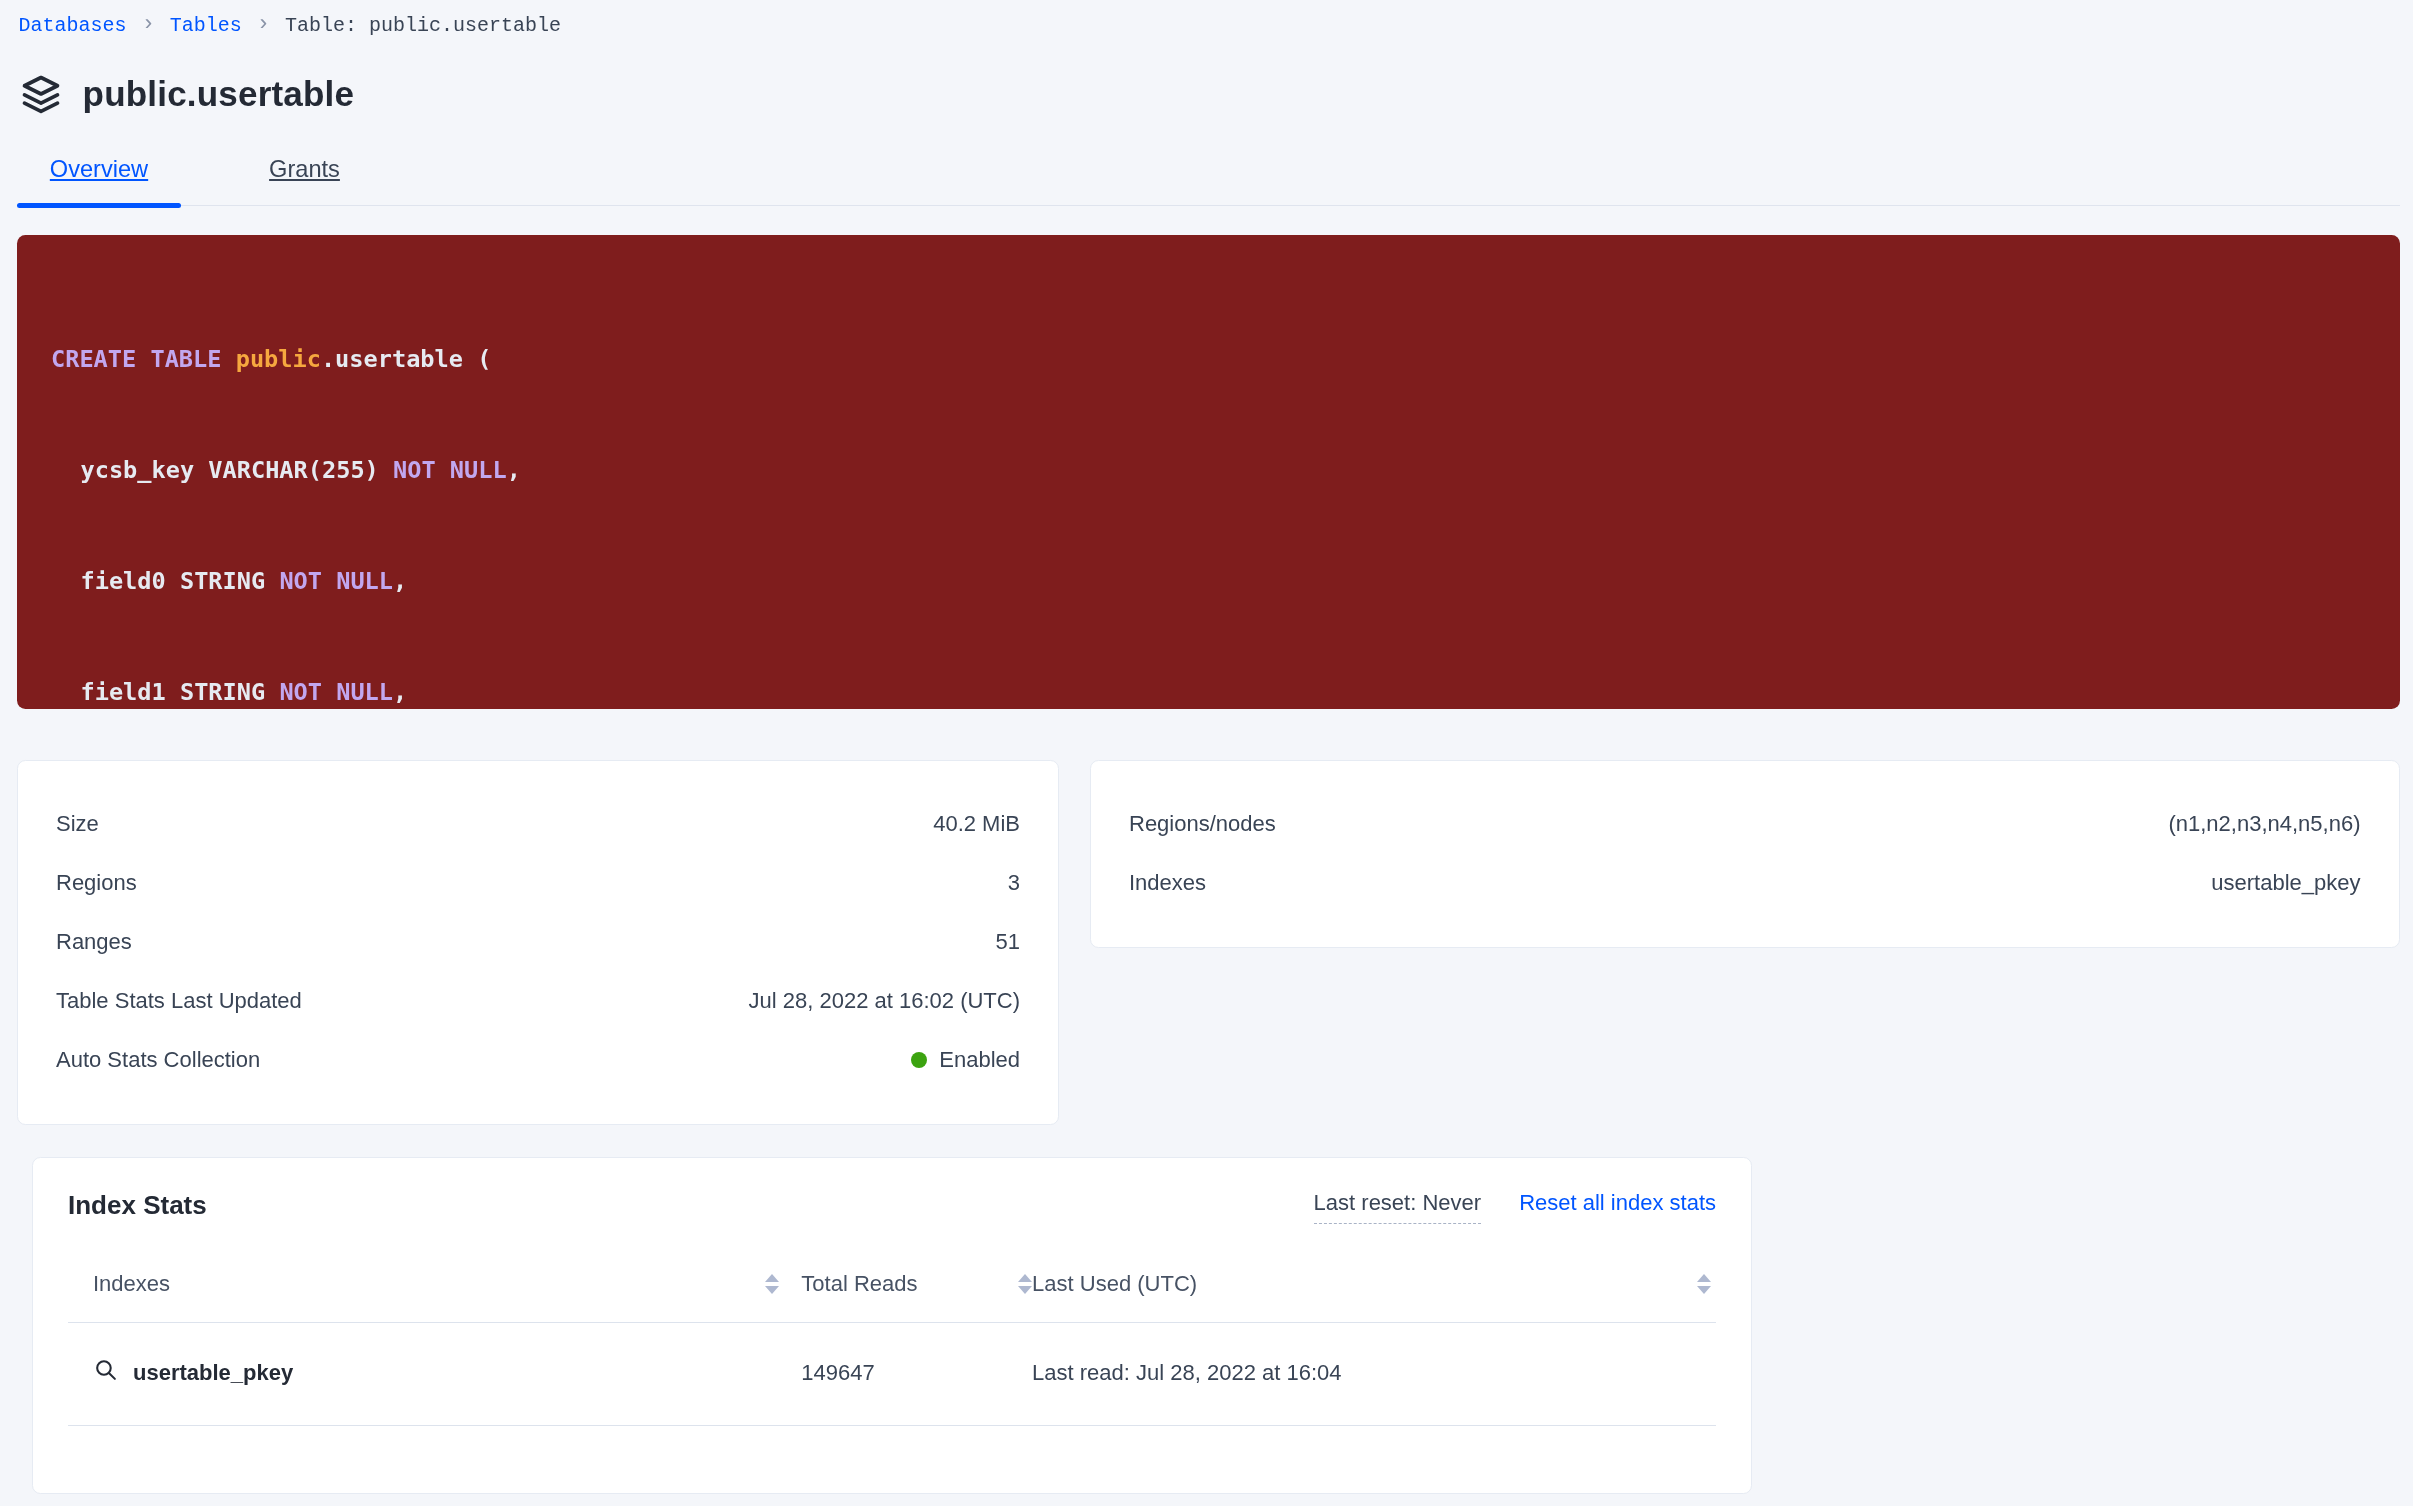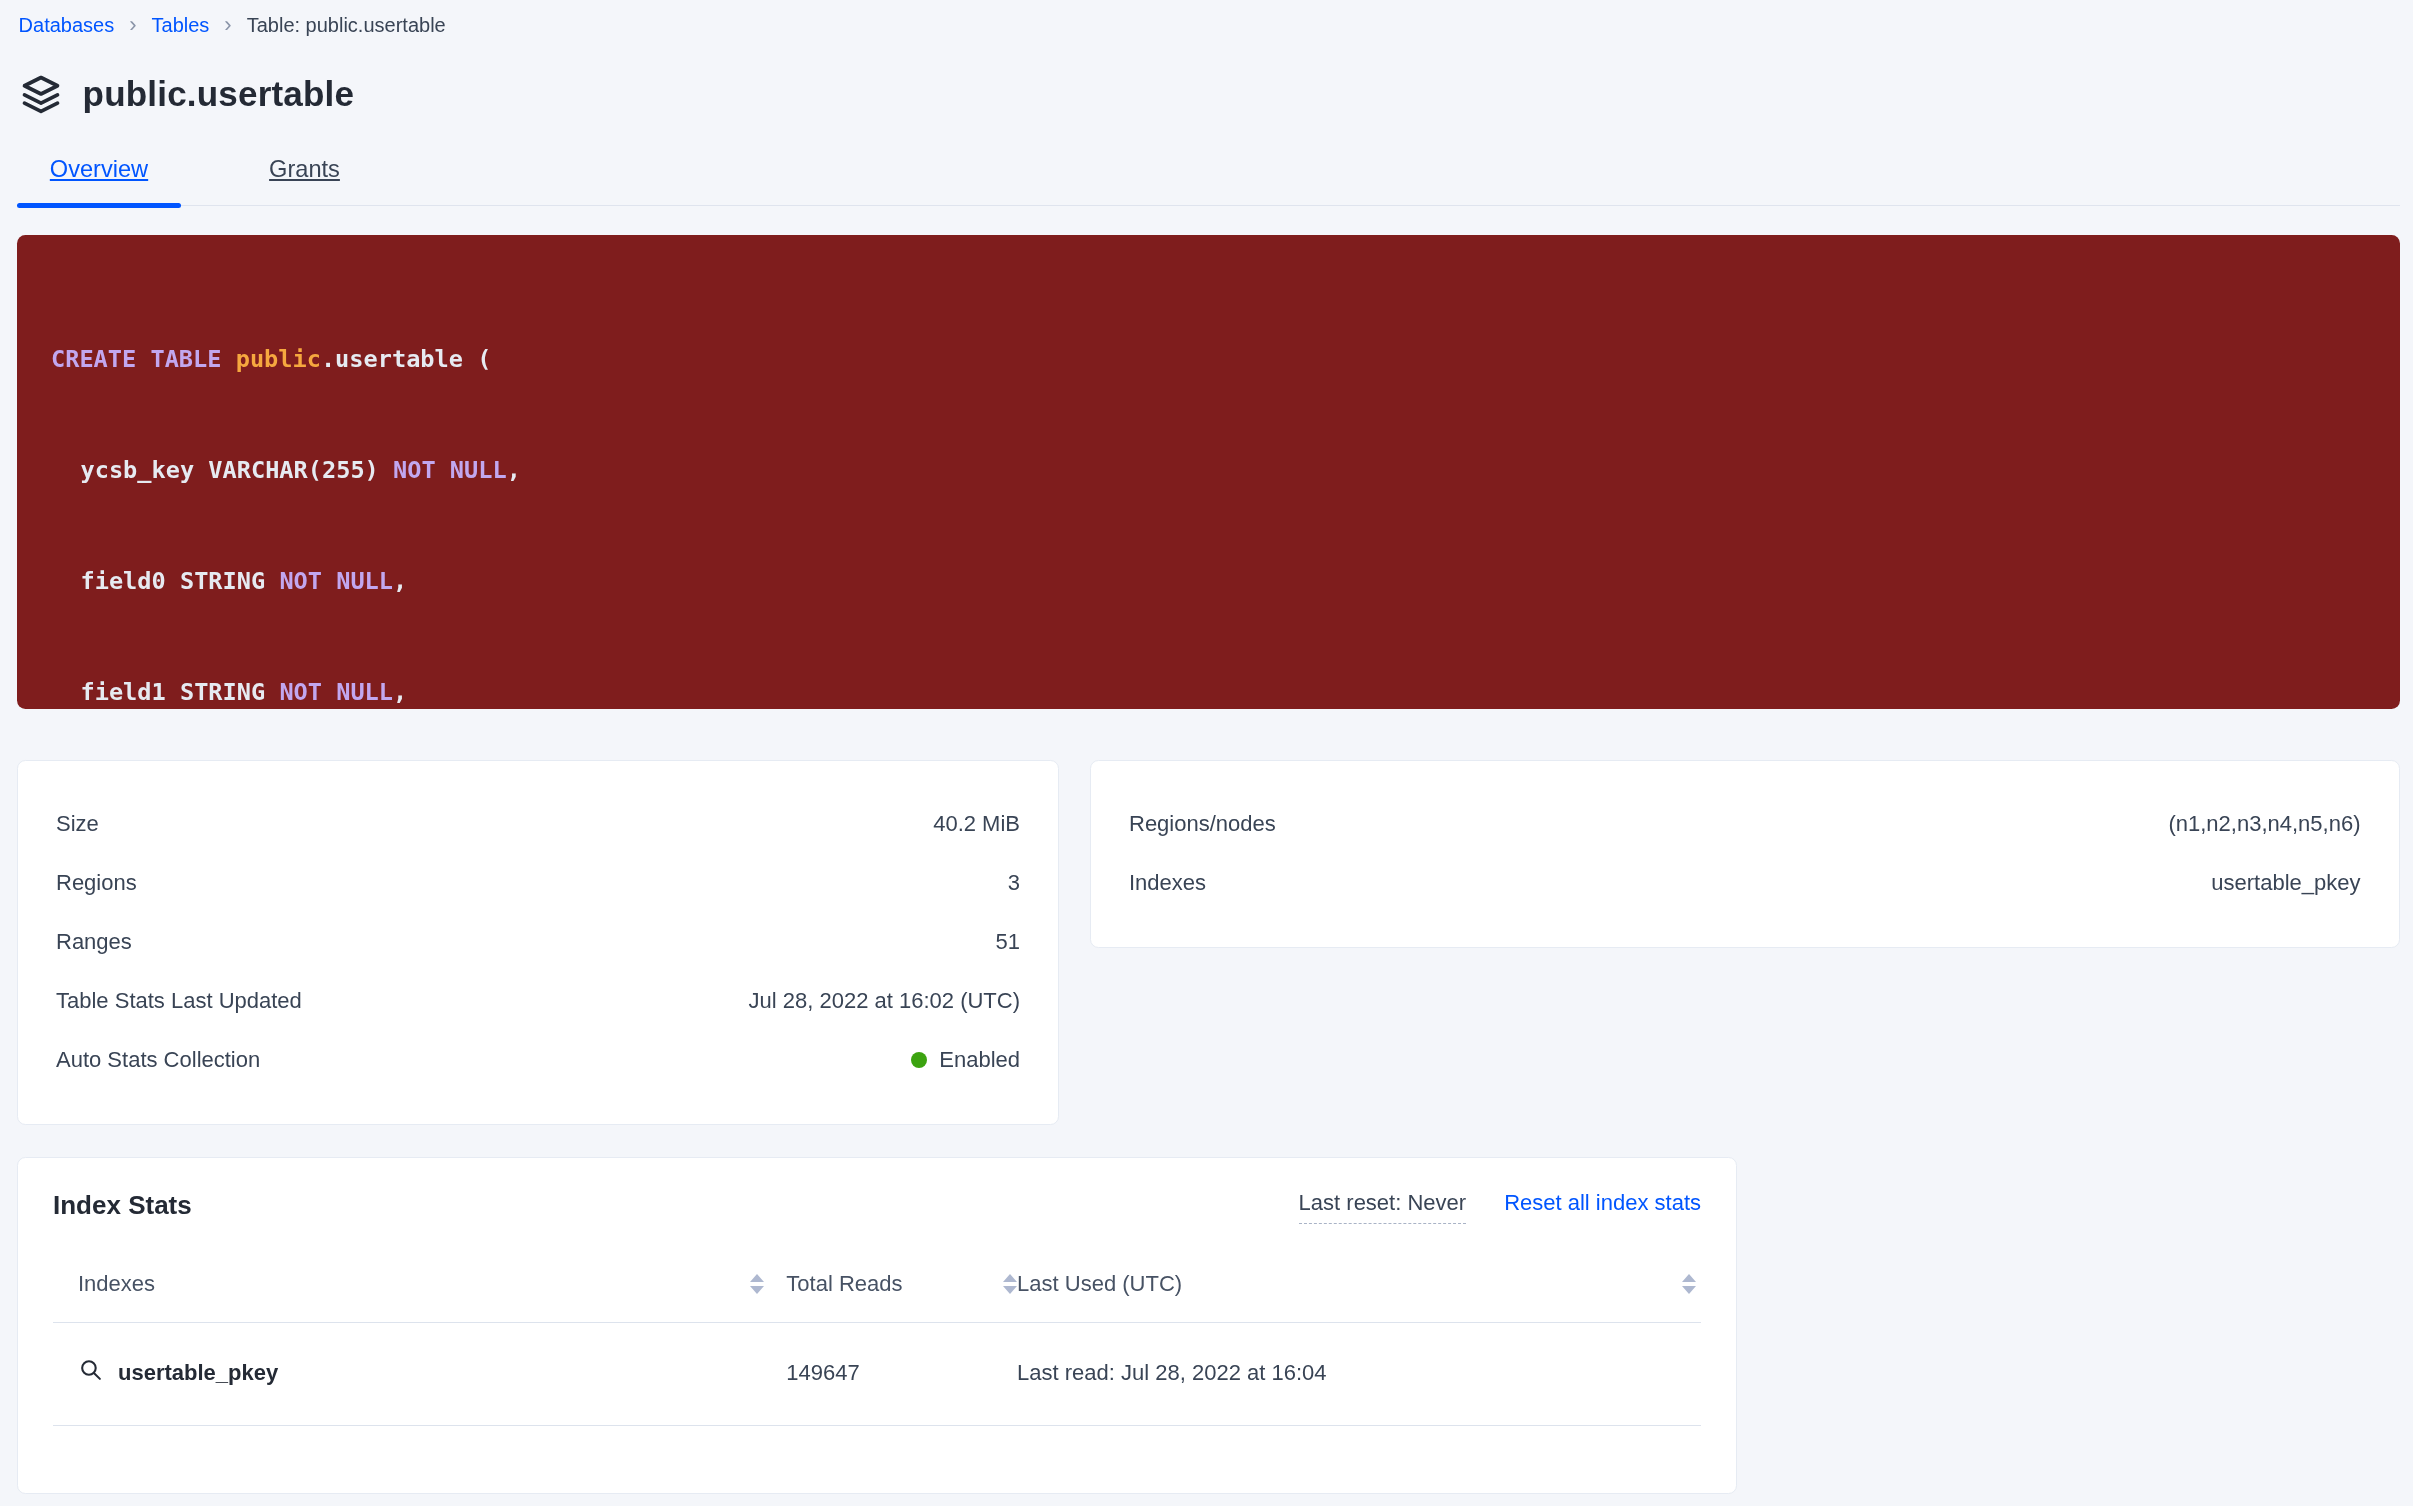--- a/index.html
+++ b/index.html
@@ -6,21 +6,21 @@
   html,body { width:2413px; height:1506px; overflow:hidden; }
   body {
     background:#f4f6fa;
     font-family:"Liberation Sans", sans-serif;
     color:#394455;
   }
   
   .breadcrumb {
     padding:13.5px 0 0 18.6px;
     font-size:20px;
-    display:flex; align-items:center; gap:15px;
+    display:flex; align-items:center; gap:15px;font-family:Liberation Mono, monospace;
   }
   .breadcrumb a { color:#0055ff; text-decoration:none; cursor:pointer; }
   .breadcrumb .sep { color:#8a94a8; font-size:22px; line-height:1; }
   .breadcrumb .current { color:#394455; }
 
   
   .title-row {
     margin:35px 0 0 18.6px;
     display:flex; align-items:center; gap:20px;
   }
@@ -89,21 +89,21 @@
     gap:40px;
   }
   .stat-value { display:flex; align-items:center; }
   .status-dot {
     width:16px; height:16px; border-radius:50%;
     background:#3ca310; margin-right:11.8px; display:inline-block;
   }
 
   
   .index-card {
-    margin:32px 0 0 17px;
+    margin:32px 0 0 32px;
     width:1720px;
     height:337px;
     padding:32px 35px;
   }
   .index-header { display:flex; justify-content:space-between; align-items:flex-start; }
   .index-title { font-size:26px; font-weight:700; color:#242a35; }
   .reset-area { display:flex; align-items:baseline; gap:38px; font-size:22px; }
   .last-reset { border-bottom:1.7px dashed #a9b3c6; padding-bottom:7.6px; color:#394455; cursor:default; }
   .reset-link { color:#0055ff; text-decoration:none; cursor:pointer; }
 

